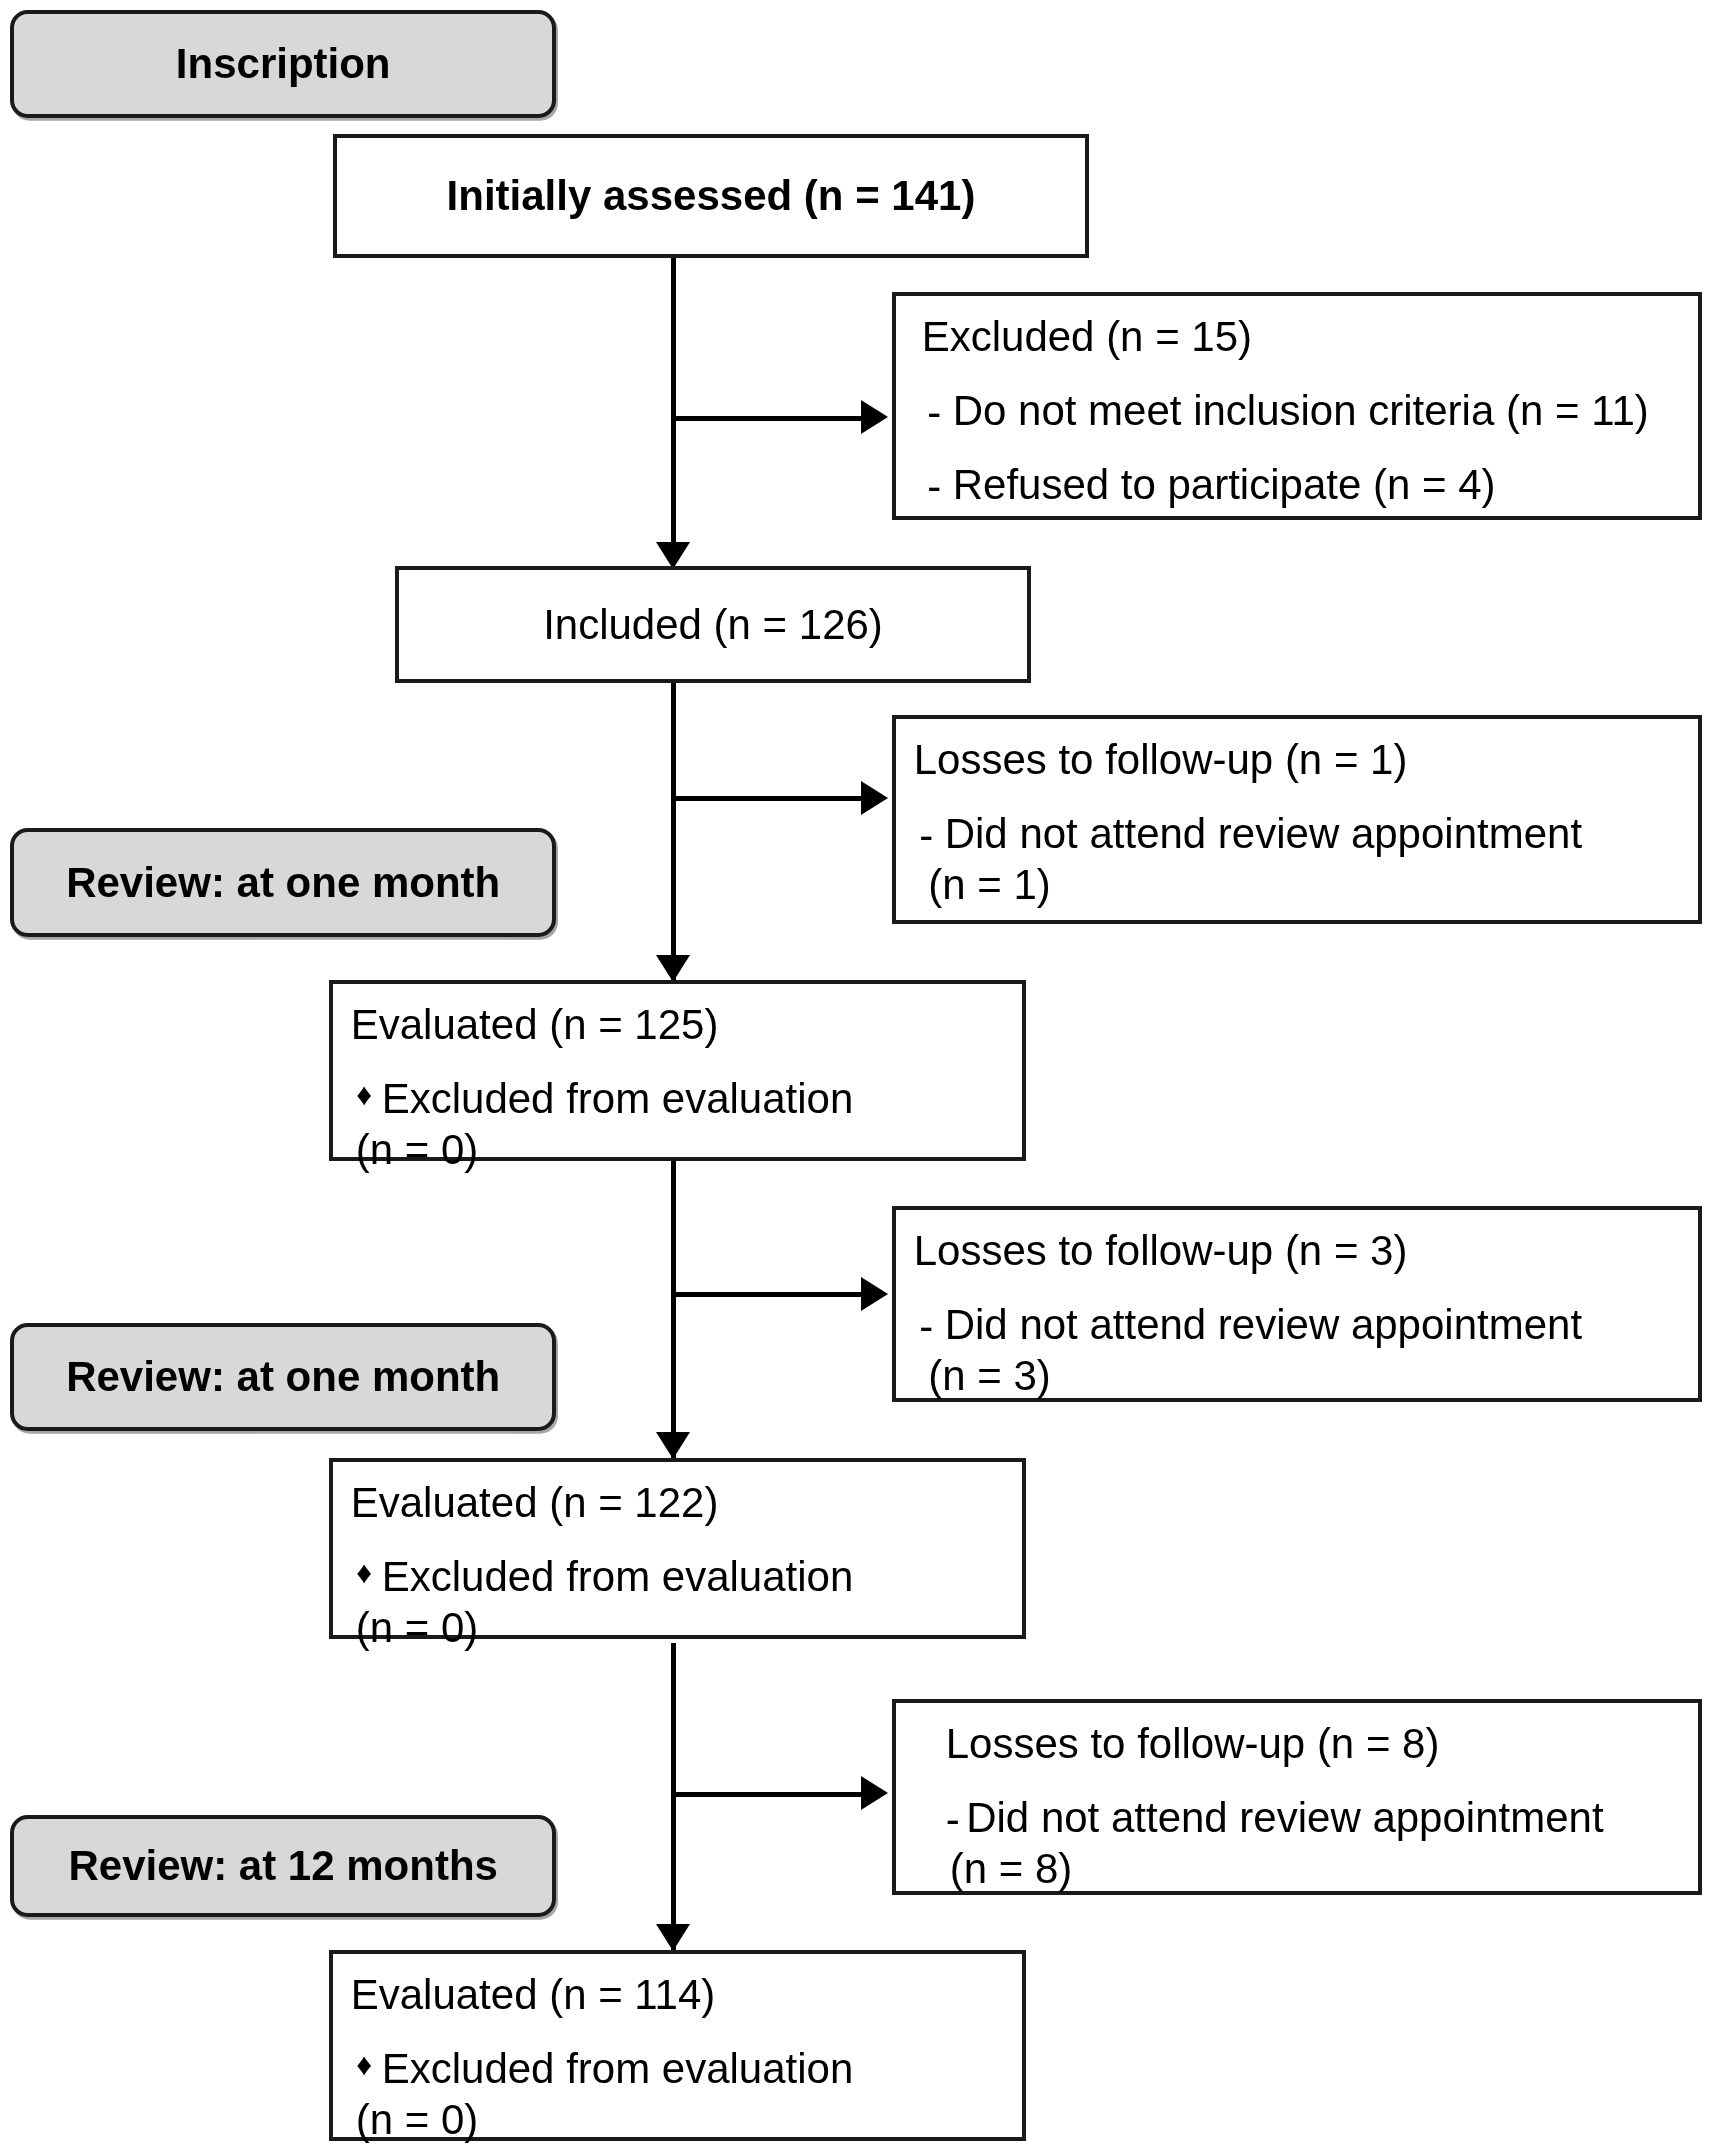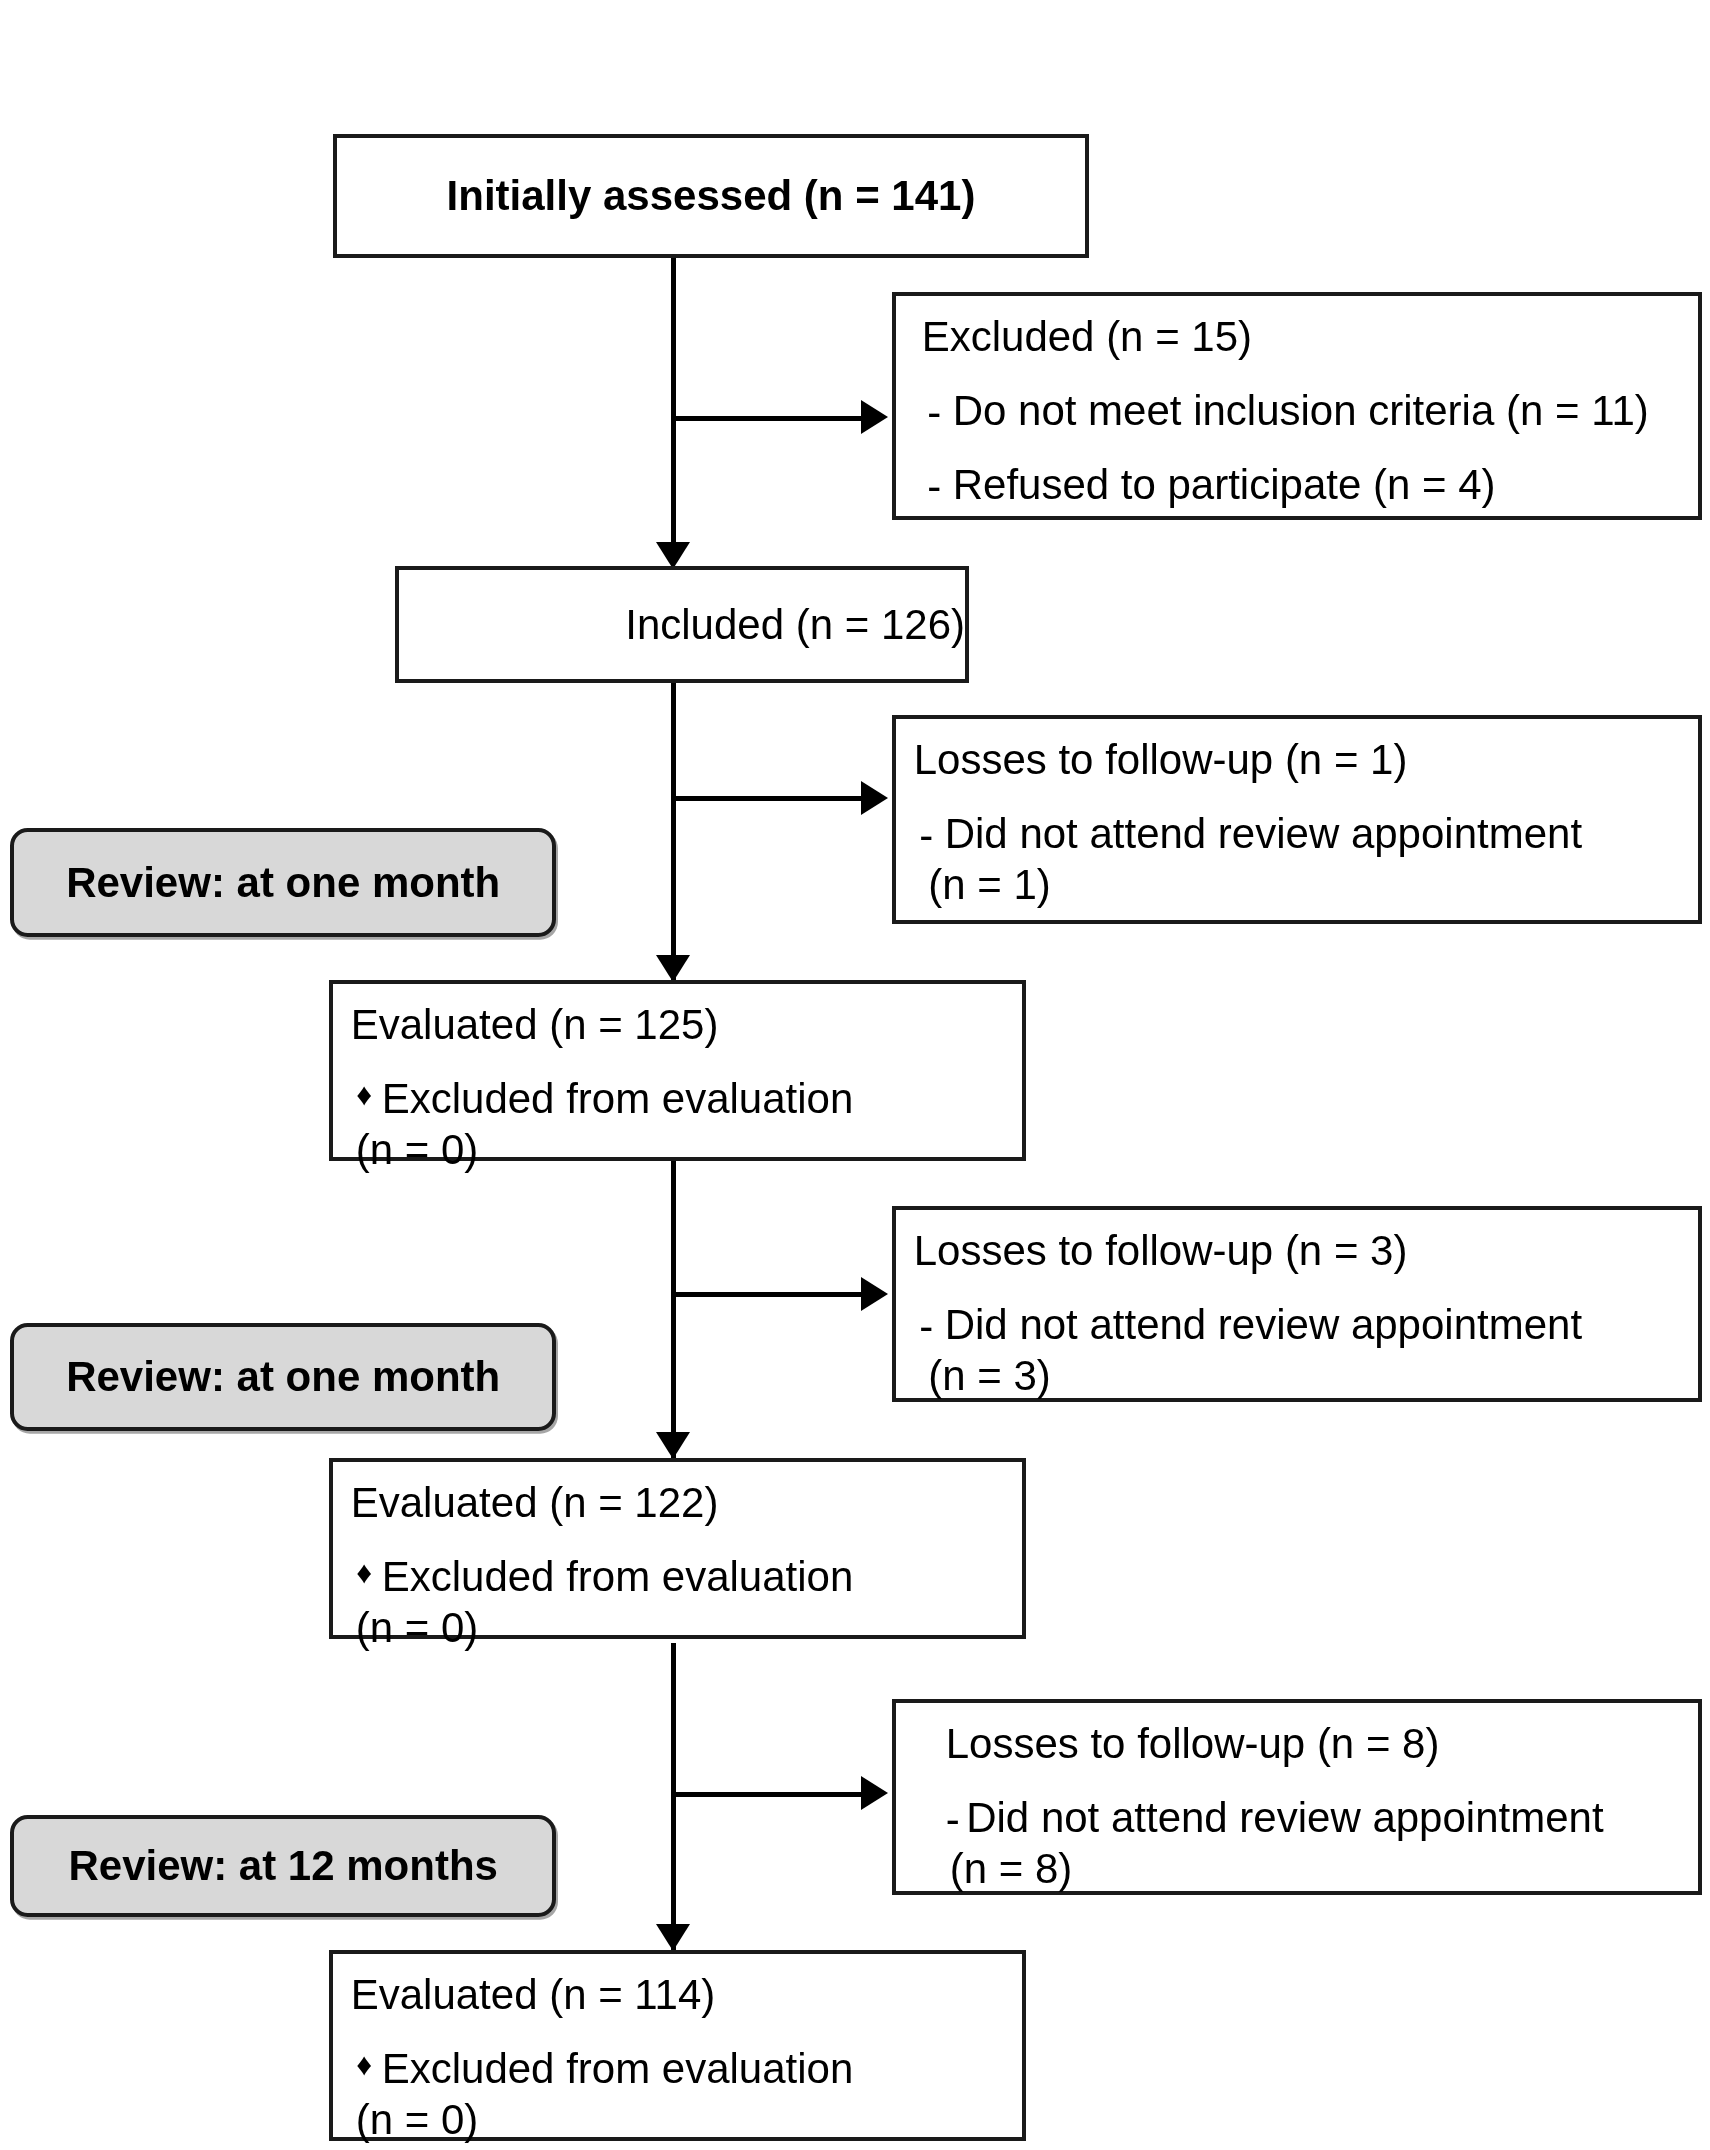--- a/index.html
+++ b/index.html
@@ -113,20 +113,23 @@
     border-top: 17.7px solid transparent;
     border-bottom: 17.7px solid transparent;
     border-left: 27px solid #000000;
   }
 </style>
 </head>
 <body>
 
 <div id="flow">
 
+  <div class="stage" style="left:10.2px; top:9.5px; width:546px; height:108px;">
+    <span>Inscription</span>
+  </div>
 
   <div class="stage" style="left:10.2px; top:828px; width:546px; height:109px;">
     <span>Review: at one month</span>
   </div>
 
   <div class="stage" style="left:10.2px; top:1323px; width:546px; height:108px;">
     <span>Review: at one month</span>
   </div>
 
   <div class="stage" style="left:10.2px; top:1815px; width:546px; height:102px;">
@@ -151,21 +154,21 @@
 
   <div class="vline" style="left:671px; top:1643px; height:307px;"></div>
   <div class="arrow-down" style="left:656px; top:1924px;"></div>
   <div class="hline" style="left:671px; top:1792px; width:191px;"></div>
   <div class="arrow-right" style="left:861px; top:1776px;"></div>
 
   <div class="node centered" style="left:333px; top:134px; width:756px; height:124px;font-weight:bold;">
     <span class="ttl">Initially assessed (n = 141)</span>
   </div>
 
-  <div class="node centered" style="left:395px; top:566px; width:574px; height:117px;justify-content:flex-end;">
+  <div class="node centered" style="left:395px; top:566px; width:636px; height:117px;">
     <span class="ttl">Included (n = 126)</span>
   </div>
 
   <div class="node" style="left:329px; top:980px; width:697px; height:181px;">
     <div class="pad">
       <span class="ttl">Evaluated (n = 125)</span>
       <span class="sub dia">
         <span>Excluded from evaluation</span>
         <span class="l2">(n = 0)</span>
       </span>

